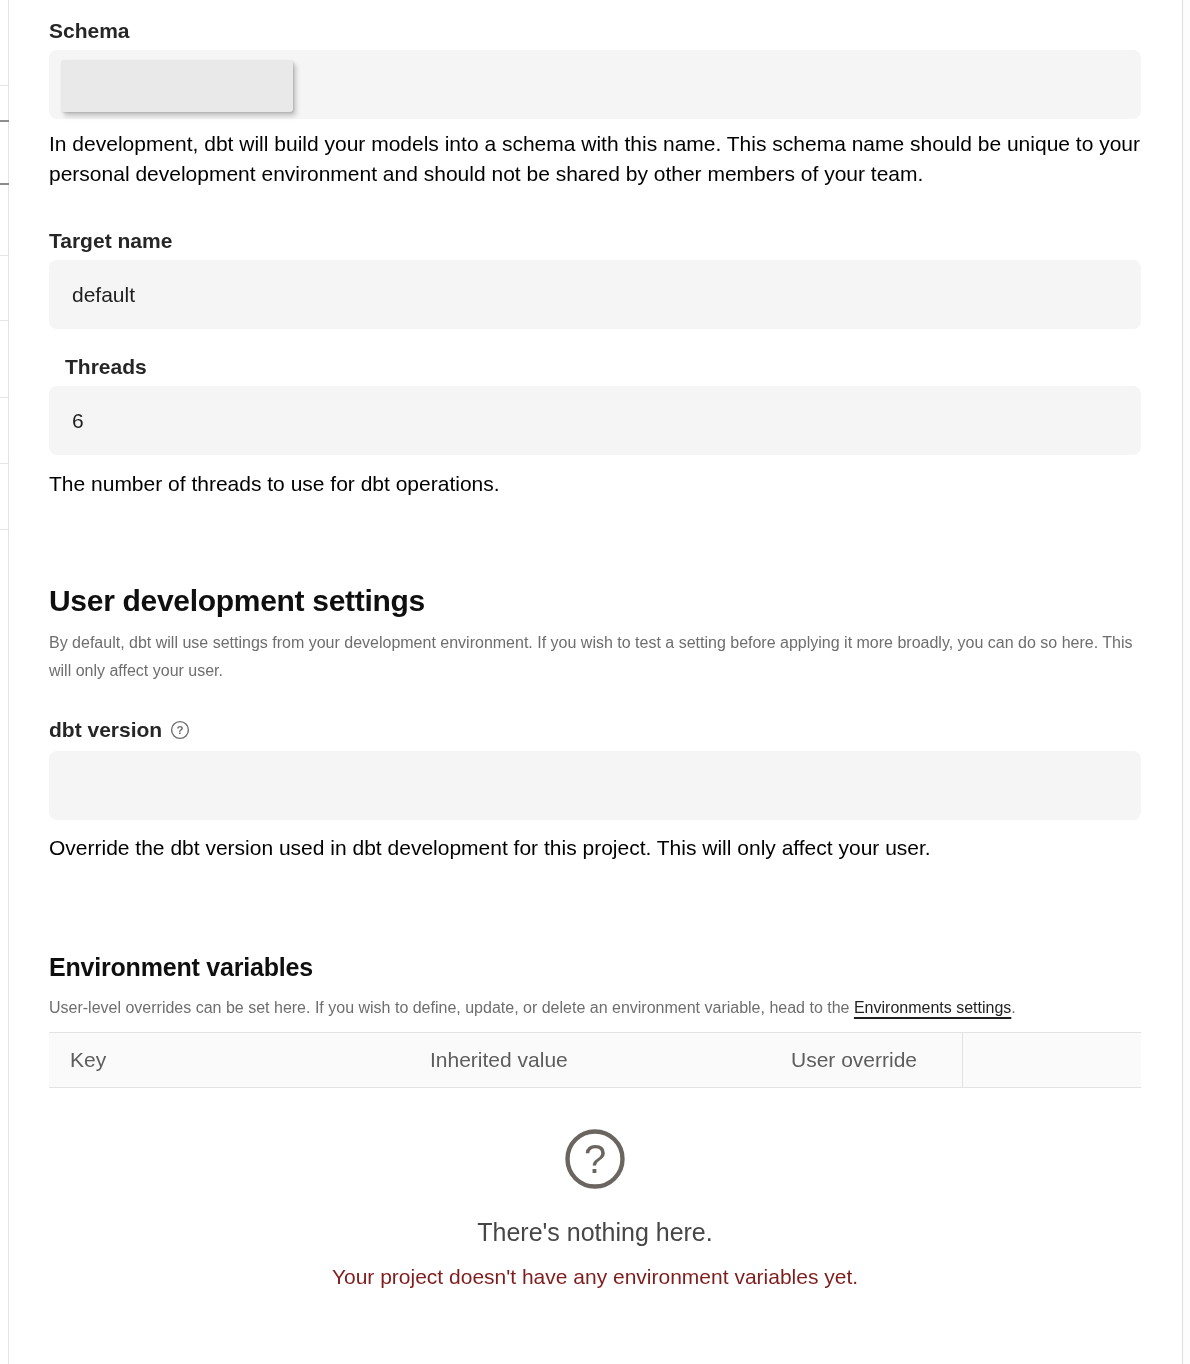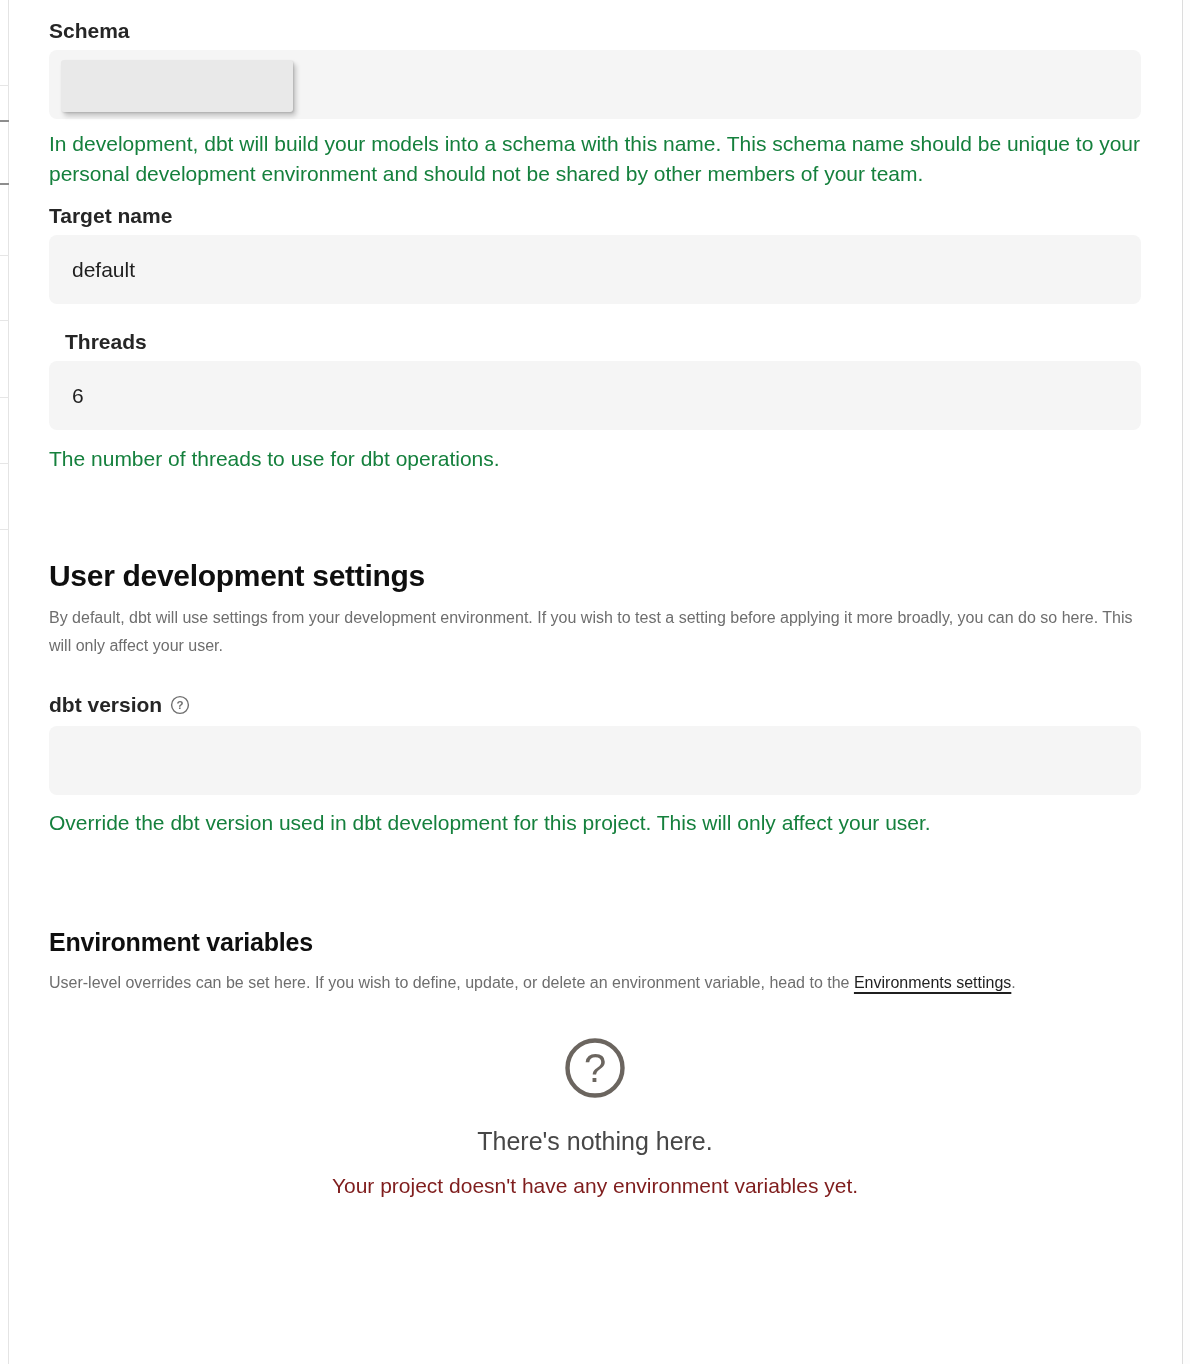--- a/index.html
+++ b/index.html
@@ -44,27 +44,27 @@
     font-family:inherit; font-size:21px; color:#1f1f1f;
   }
   .redacted-box {
     position:absolute; left:12px; top:10px;
     width:232px; height:52px;
     background:#e9e9e9; border-radius:3px;
     box-shadow:3px 4px 5px rgba(0,0,0,0.20), 1px 1px 2px rgba(0,0,0,0.12);
   }
   .help-text {
     margin-top:14px;
-    font-size:21px; line-height:30px; color:#15803d; font-weight:400;
+    font-size:21px; line-height:30px; color:#000000; font-weight:400;
   }
   .para {
     margin-top:10px;
     font-size:16px; line-height:28px; color:#6e6e6e; font-weight:400;
   }
-  .mt24 { margin-top:14px; }
+  .mt24 { margin-top:39px; }
   .mt25 { margin-top:25px;margin-left:16px; }
 
   .h1 {
     margin-top:82px;
     font-size:30px; line-height:40px; font-weight:700; color:#0f0f0f;
     letter-spacing:-0.3px;
   }
   .h1 + .para { margin-top:8px; }
 
   .label-row { margin-top:32px; display:flex; align-items:center; gap:8px; }
@@ -156,20 +156,26 @@
     </svg>
   </div>
   <div class="field" style="margin-top:8px">
     <input type="text" value="" style="">
   </div>
   <div class="help-text" style="margin-top:13px">Override the dbt version used in dbt development for this project. This will only affect your user.</div>
 
   <div class="h2">Environment variables</div>
   <div class="para"><span>User-level overrides can be set here. If you wish to define, update, or delete an environment variable, head to the </span><span class="inline-link">Environments settings</span><span>.</span></div>
 
+  <div class="env-table-header">
+    <div class="th th-key">Key</div>
+    <div class="th th-inherited">Inherited value</div>
+    <div class="th th-override">User override</div>
+    <div class="th th-actions"></div>
+  </div>
 
   <div class="empty-state">
     <svg class="empty-icon" viewBox="0 0 62 62">
       <circle cx="31" cy="31" r="27.5" fill="none" stroke="currentColor" stroke-width="4.4"></circle>
       <text x="31" y="45" text-anchor="middle" font-size="40" font-weight="500" fill="currentColor" font-family="Liberation Sans, DejaVu Sans, sans-serif">?</text>
     </svg>
     <div class="empty-title">There's nothing here.</div>
     <div class="empty-subtitle">Your project doesn't have any environment variables yet.</div>
   </div>
 

